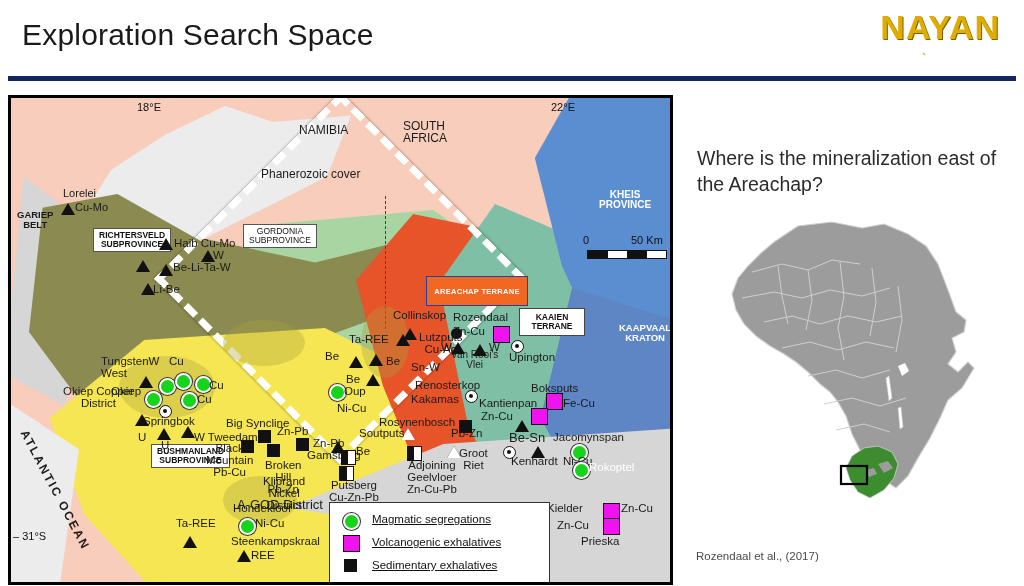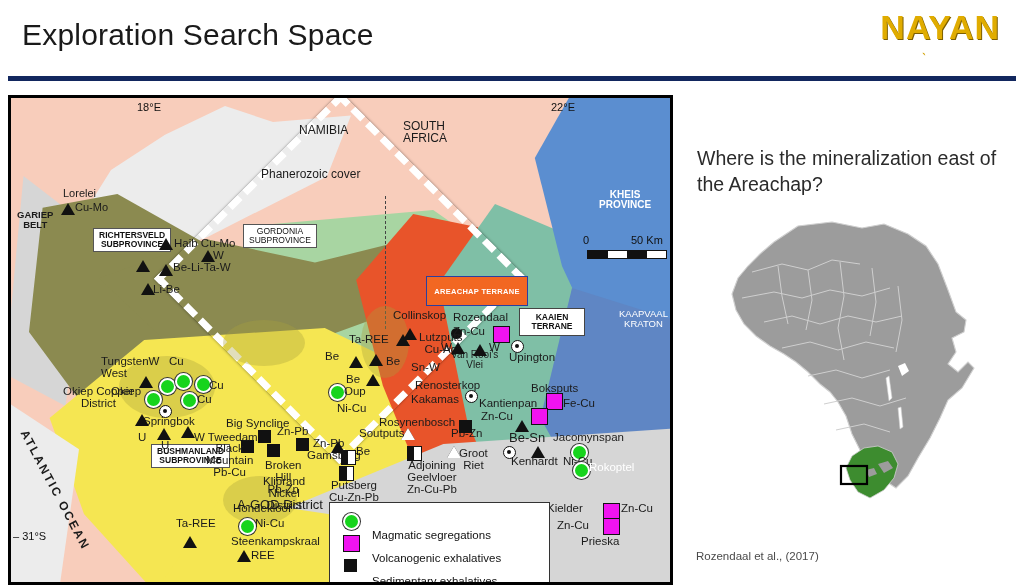--- a/index.html
+++ b/index.html
@@ -92,21 +92,21 @@
   #meridian{position:absolute;left:374px;top:98px;width:0;height:133px;
     border-left:1.5px dashed #444;}
 
   
   #legend{
     position:absolute;left:318px;top:404px;width:219px;height:175px;
     background:#fff;border:1.5px solid #333;
   }
   .leg-row{position:absolute;left:10px;font-size:11.5px;color:#111;height:18px;}
   .leg-sym{position:absolute;left:0;width:26px;height:18px;}
-  .leg-txt{position:absolute;left:32px;top:18px;white-space:nowrap;}
+  .leg-txt{position:absolute;left:32px;top:2px;white-space:nowrap;text-decoration:underline;}
 
   
   #question{
     position:absolute;left:697px;top:145px;width:315px;
     font-size:19.5px;color:#2b2b2b;line-height:1.35;
   }
   #africa-wrap{position:absolute;left:712px;top:212px;width:290px;height:325px;}
   #citation{position:absolute;left:696px;top:550px;font-size:11.5px;color:#4a4a4a;}
 </style>
 </head>
@@ -156,21 +156,21 @@
   <div class="lbl" style="left:250px;top:70px;font-size:12px;">Phanerozoic cover</div>
   <div class="lbl" style="left:18px;top:330px;font-size:12px;font-weight:bold;letter-spacing:2px;transform:rotate(62deg);transform-origin:left top;">ATLANTIC OCEAN</div>
 
   <div class="lbl lbl-c" style="left:6px;top:112px;font-size:9.5px;font-weight:bold;">GARIEP
 BELT</div>
   <div class="boxlbl" style="left:82px;top:130px;font-size:8.5px;font-weight:bold;">RICHTERSVELD<br>SUBPROVINCE</div>
   <div class="boxlbl" style="left:232px;top:126px;font-size:8.5px;font-weight:normal;">GORDONIA<br>SUBPROVINCE</div>
   <div class="boxlbl" style="left:140px;top:346px;font-size:8.5px;font-weight:bold;">BUSHMANLAND<br>SUBPROVINCE</div>
   <div class="lbl lbl-c" style="left:588px;top:92px;font-size:10px;font-weight:bold;color:#fff;">KHEIS
 PROVINCE</div>
-  <div class="lbl lbl-c" style="left:608px;top:211px;font-size:9.5px;font-weight:normal;color:#fff;">KAAPVAAL
+  <div class="lbl lbl-c" style="left:608px;top:225px;font-size:9.5px;font-weight:bold;color:#fff;">KAAPVAAL
 KRATON</div>
 
   <div class="halo" style="left:108px;top:258px;width:96px;height:62px;"></div>
   <div class="halo" style="left:212px;top:222px;width:82px;height:46px;"></div>
   <div class="halo" style="left:212px;top:378px;width:74px;height:48px;"></div>
   <div class="halo" style="left:350px;top:208px;width:48px;height:72px;"></div>
 
   <div class="tri" style="left:50px;top:105px;"></div>
   <div class="lbl" style="left:52px;top:90px;font-size:11px;">Lorelei</div>
   <div class="lbl" style="left:64px;top:104px;font-size:11px;">Cu-Mo</div>

